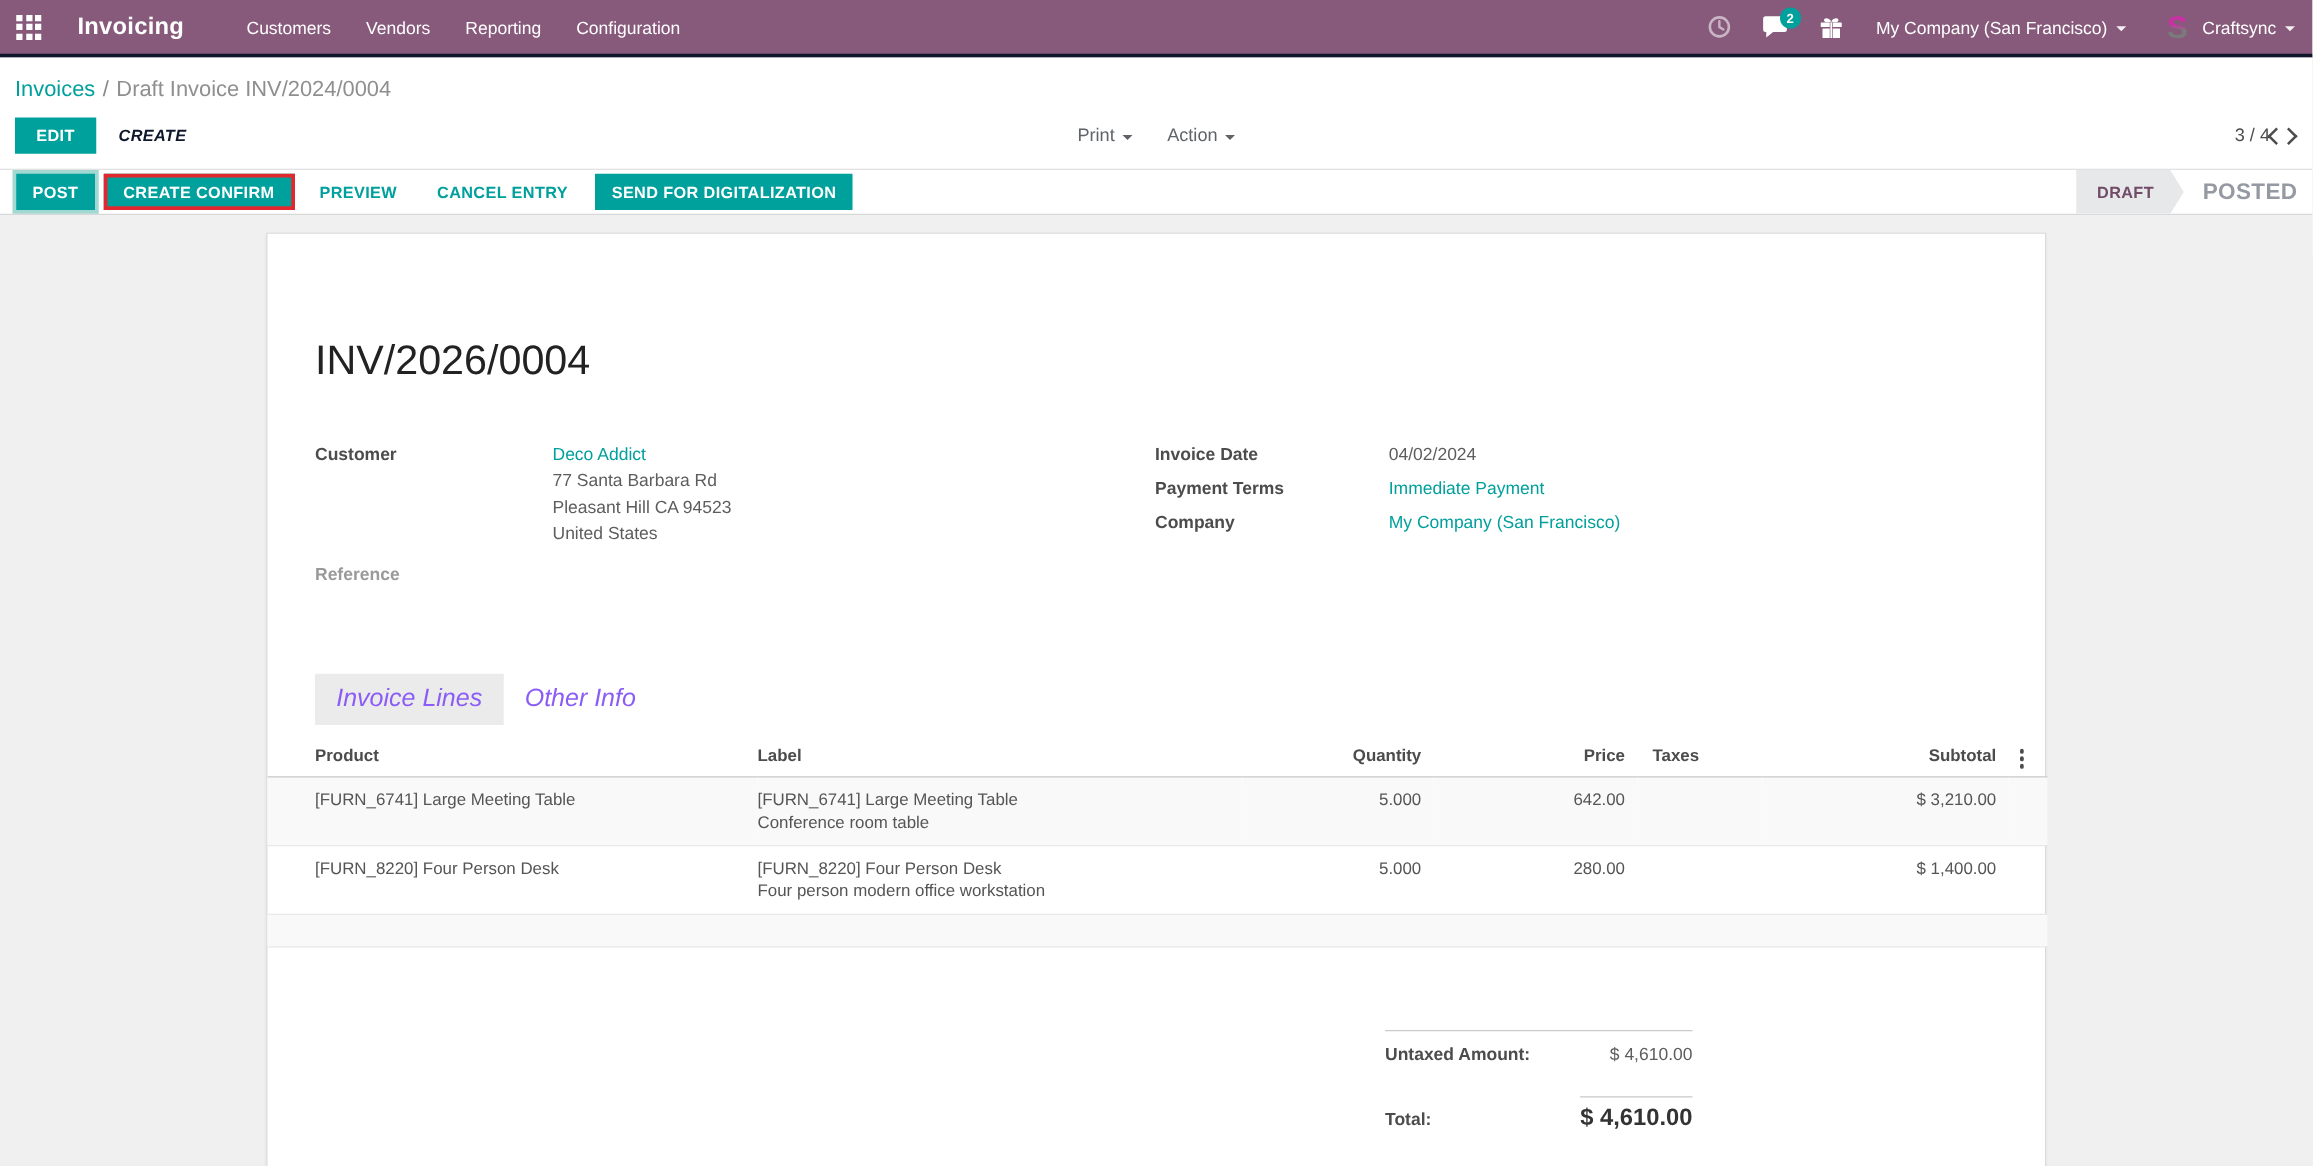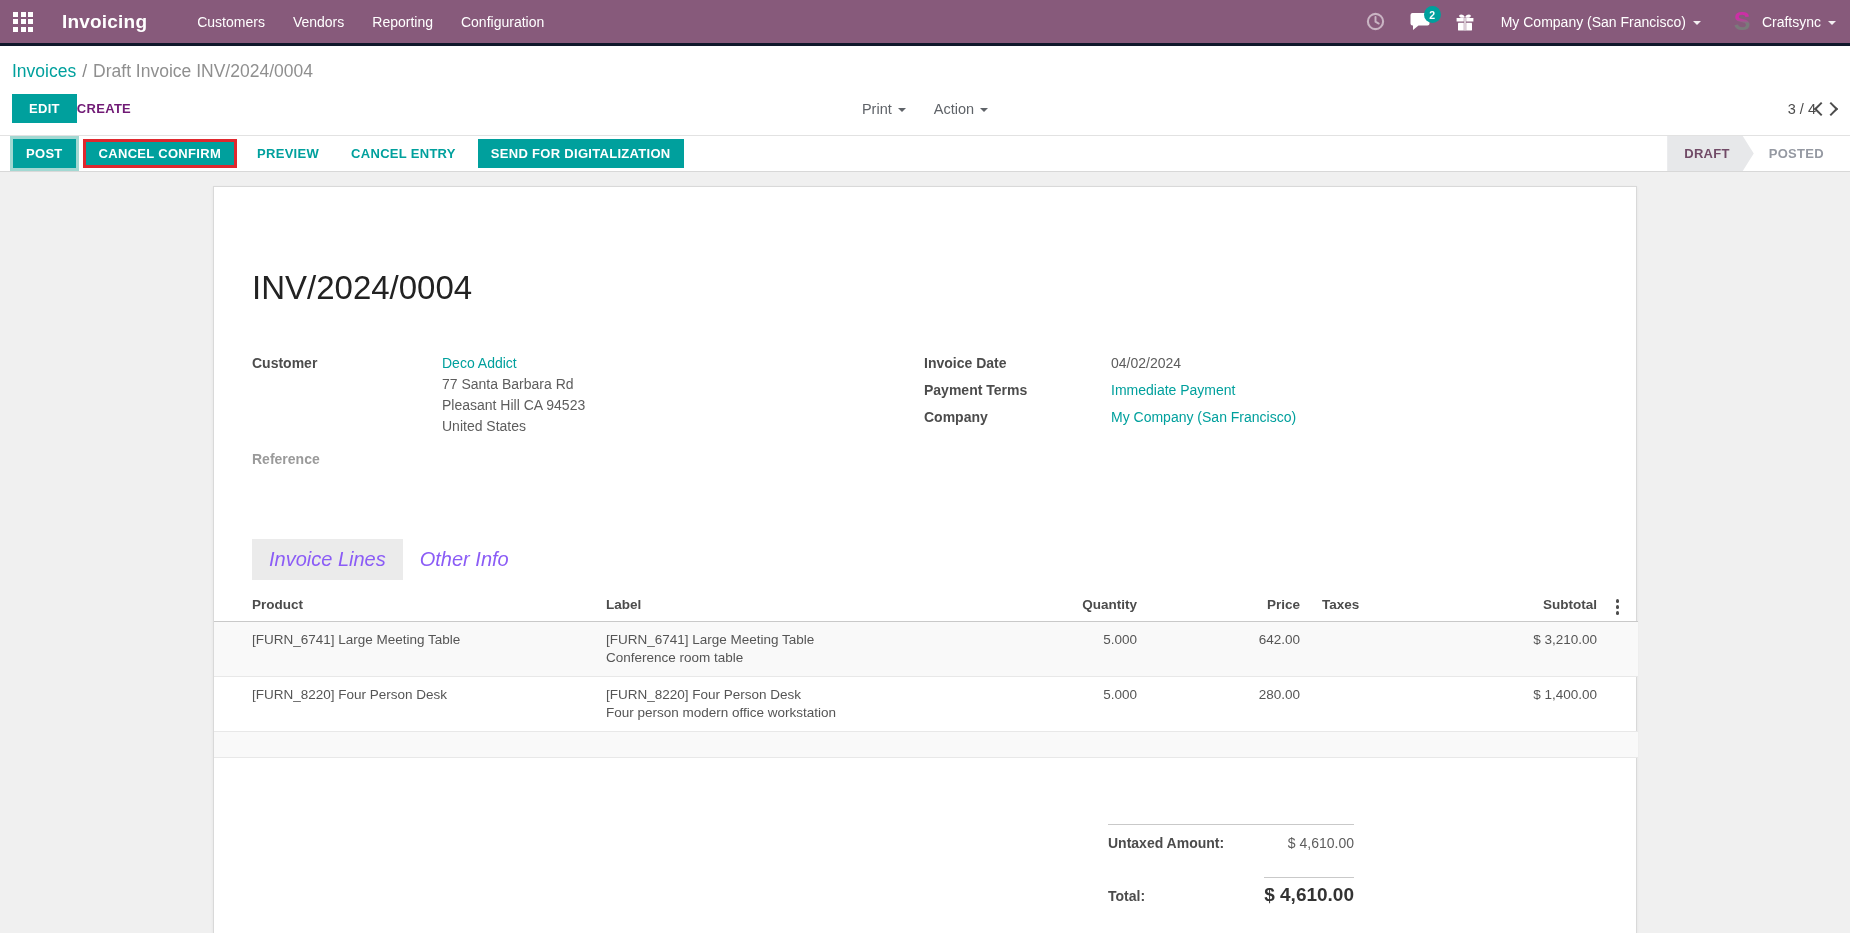--- a/index.html
+++ b/index.html
@@ -27,22 +27,22 @@
 
   
   .cp { background:#fff; }
   .breadcrumb-row { padding:15px 0 2px 12px; font-size:17.5px; }
   .bc-link { color:#00A09D; cursor:pointer; }
   .bc-sep { color:#888; padding:0 6px; }
   .bc-current { color:#8f8f8f; }
   .control-row { position:relative; display:flex; align-items:center; padding:10px 14px 12px 12px; }
   .btn-edit { background:#00A09D; color:#fff; border:none; font-size:13px; font-weight:700;
     padding:7px 17px; letter-spacing:.3px; cursor:pointer; font-family:inherit; }
-  .btn-create { background:none; border:none; color:#701a75; font-size:13px; font-weight:700;
-    letter-spacing:.3px; cursor:pointer; font-family:inherit; }
+  .btn-create { background:none; border:none; color:#0f172a; font-size:13px; font-weight:700;
+    margin-left:18px; letter-spacing:.3px; cursor:pointer; font-family:inherit;font-style:italic; }
   .center-actions { position:absolute; left:0; right:0; margin:auto; width:260px; display:flex;
     justify-content:center; gap:28px; }
   .drop-btn { display:flex; align-items:center; gap:6px; font-size:14.5px; color:#5f6368; cursor:pointer; }
   .caret-gray { width:0; height:0; border-left:4px solid transparent; border-right:4px solid transparent;
     border-top:4px solid #5f6368; margin-top:2px; }
   .pager { margin-left:auto; display:flex; align-items:center; }
   .pager-count { font-size:14.5px; color:#4c4c4c; }
   .chev { width:10px; height:10px; border-top:2.5px solid #4c4c4c; border-right:2.5px solid #4c4c4c;
     display:inline-block; cursor:pointer; }
   .chev-left { transform:rotate(-135deg); }
@@ -55,22 +55,22 @@
   .sb-primary { background:#00A09D; color:#fff; border:none; padding:7px 13px; }
   .sb-post { box-shadow:0 0 0 3px #a2d8d2; margin-left:3px; }
   .sb-highlight { border:3px solid #E0282E; padding:4px 13px; margin-left:7px; }
   .sb-link { background:none; border:none; color:#00A09D; padding:7px 10px; margin-left:10px; }
   .sb-cancel { margin-left:12px; }
   .sb-send { margin-left:12px; }
   .sb-states { margin-left:auto; display:flex; align-items:stretch; height:100%; }
   .state-active { background:#e7e8ea; color:#714B67; font-size:13px; font-weight:700; letter-spacing:.3px;
     display:flex; align-items:center; padding:0 24px 0 17px; cursor:pointer;
     clip-path:polygon(0 0, calc(100% - 11px) 0, 100% 50%, calc(100% - 11px) 100%, 0 100%); }
-  .state-inactive { color:#9599a2; font-size:13px; font-weight:700; letter-spacing:.3px;
-    display:flex; align-items:center; padding:0 26px 0 15px; cursor:pointer; }
+  .state-inactive { color:#9599a2; font-size:18px; font-weight:700; letter-spacing:.3px;
+    display:flex; align-items:center; padding:0 12px 0 15px; cursor:pointer; }
 
   
   .content { height:850px; overflow:hidden; }
   .sheet { width:1424px; margin:14px auto 0; background:#fff; border:1px solid #d9d9d9;
     box-shadow:0 1px 3px rgba(0,0,0,.06); min-height:820px; }
   .doc-title { padding:82px 38px 0; font-size:33px; font-weight:400; color:#222; }
 
   .fields { display:flex; margin-top:46px; padding:0 38px; }
   .fields-left { width:672px; }
   .fields-right { flex:1; }
@@ -204,33 +204,33 @@
     <div class="pager">
       <span class="pager-count">3 / 4</span>
       <span class="chev chev-left"></span>
       <span class="chev chev-right"></span>
     </div>
   </div>
 </div>
 
 <div class="statusbar">
   <button class="sb-btn sb-primary sb-post">POST</button>
-  <button class="sb-btn sb-primary sb-highlight">CANCEL CONFIRM</button>
+  <button class="sb-btn sb-primary sb-highlight">CREATE CONFIRM</button>
   <button class="sb-btn sb-link">PREVIEW</button>
   <button class="sb-btn sb-link sb-cancel">CANCEL ENTRY</button>
   <button class="sb-btn sb-primary sb-send">SEND FOR DIGITALIZATION</button>
   <div class="sb-states">
     <div class="state-active">DRAFT</div>
     <div class="state-inactive">POSTED</div>
   </div>
 </div>
 
 <div class="content">
   <div class="sheet">
-    <h1 class="doc-title">INV/2024/0004</h1>
+    <h1 class="doc-title">INV/2026/0004</h1>
 
     <div class="fields">
       <div class="fields-left">
         <div class="frow">
           <span class="flabel">Customer</span>
           <span class="addr">
             <span class="flink">Deco Addict</span>
             <div>77 Santa Barbara Rd</div>
             <div>Pleasant Hill CA 94523</div>
             <div>United States</div>

